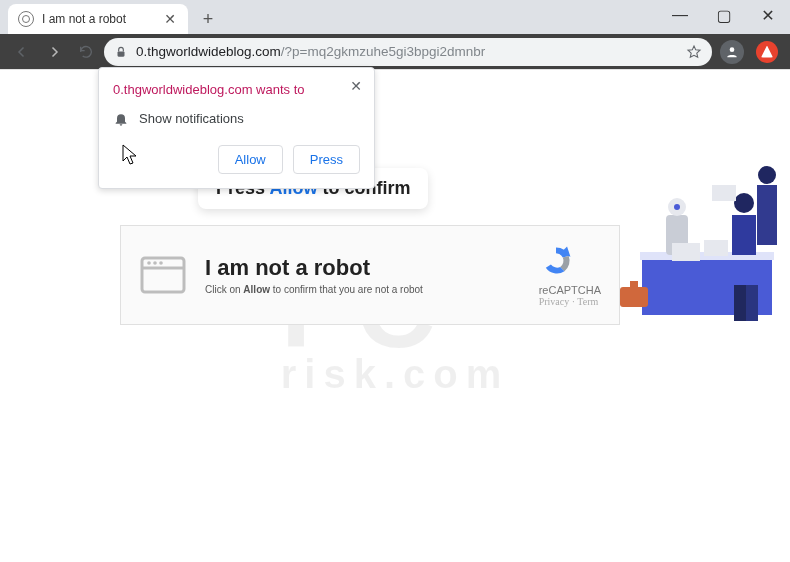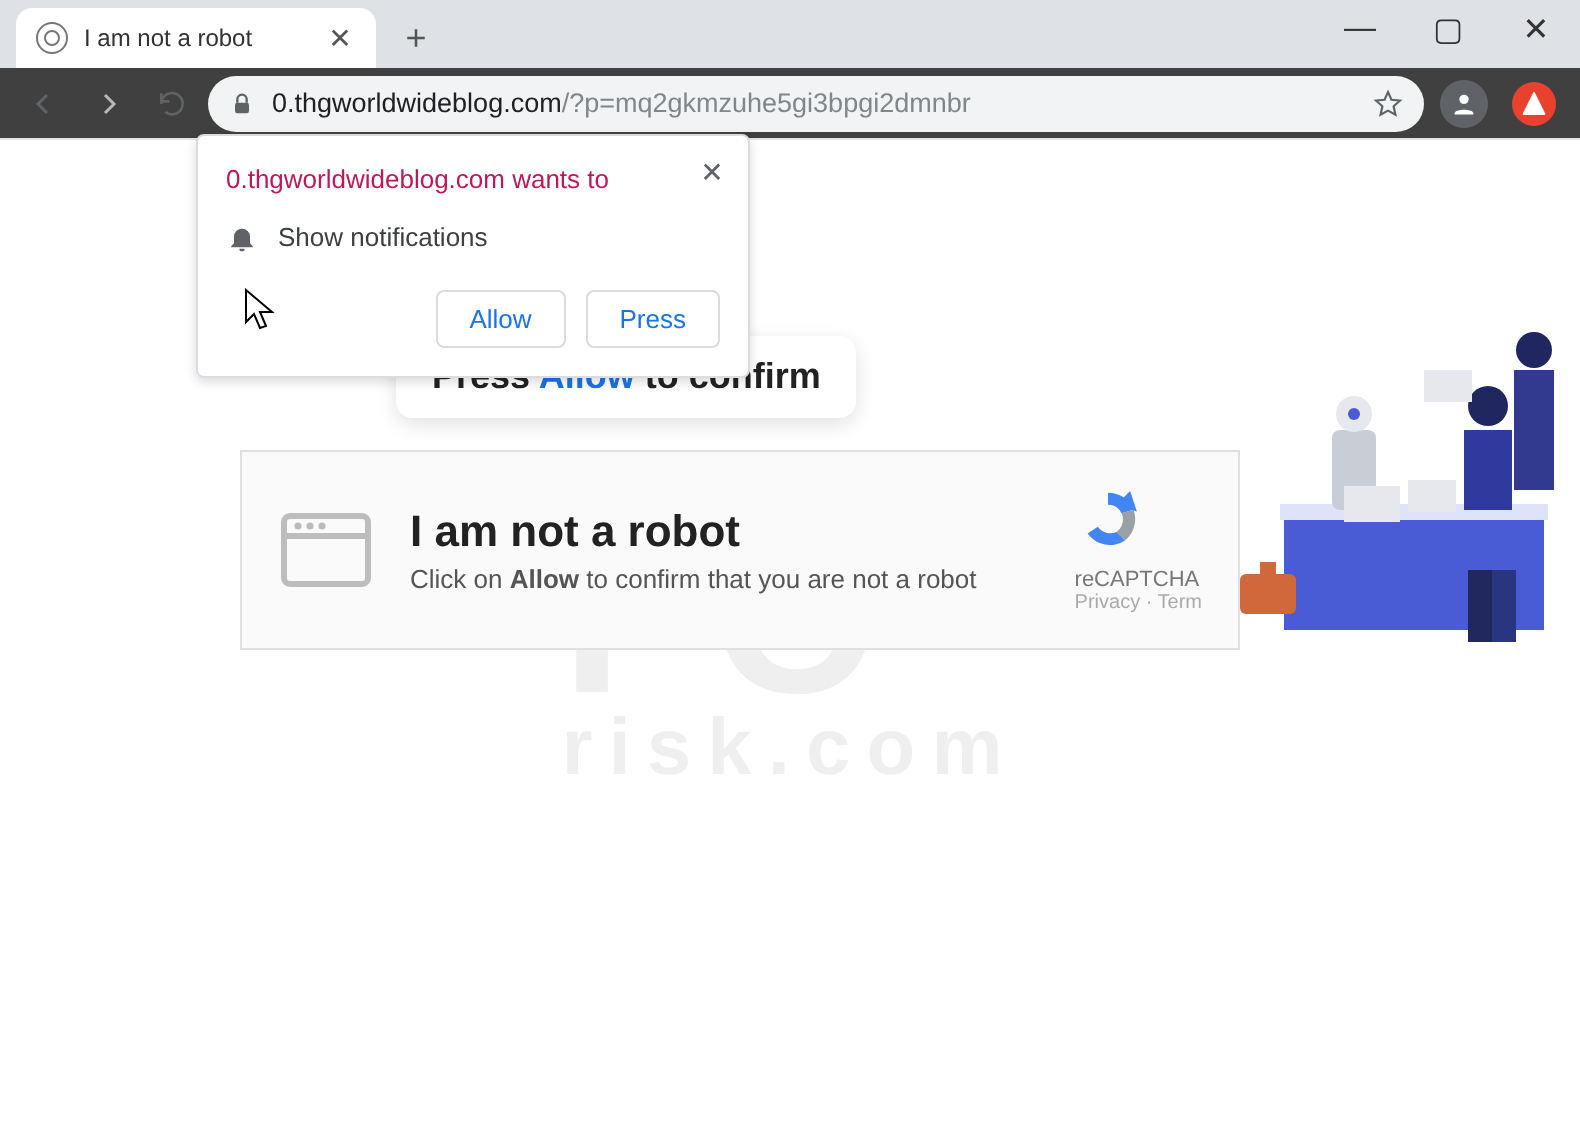--- a/index.html
+++ b/index.html
@@ -49,26 +49,26 @@
   .pressbubble .blue { color:#1a73e8; }
   .pressbubble .tail { position:absolute; left:34px; top:-8px; width:0; height:0; border-left:10px solid transparent; border-right:10px solid transparent; border-bottom:10px solid #fff; filter:drop-shadow(0 -1px 1px rgba(0,0,0,.1));}
 
   
   .captchacard { position:absolute; left:120px; top:155px; width:500px; height:100px; border:1px solid #e0e0e0; background:#fafafa; display:flex; align-items:center; padding:0 18px; gap:18px; z-index:4;}
   .wicon { width:48px; height:40px; }
   .wicon rect { fill:none; stroke:#bdbdbd; stroke-width:3; }
   .wicon line { stroke:#bdbdbd; stroke-width:3; }
   .wicon circle { fill:#bdbdbd; }
   .ctext .t1 { font-size:22px; font-weight:700; color:#222; }
-  .ctext .t2 { font-size:13px; color:#555; margin-top:3px;}
+  .ctext .t2 { font-size:10px; color:#555; margin-top:3px;}
   .ctext .t2 b { font-weight:700; }
   .recap { margin-left:auto; }
   .recap .rlogo { width:34px; height:34px; margin:0 auto 2px;}
   .recap .rl1 { font-size:11px; color:#777; }
-  .recap .rl2 { font-size:10px; color:#aaa; }
+  .recap .rl2 { font-size:10px; color:#aaa;font-family:Liberation Serif, serif; }
 
   
   .illus { position:absolute; right:8px; top:55px; width:170px; height:220px; z-index:2;}
 
   
   .wm { position:absolute; left:0; top:0; width:790px; height:562px; pointer-events:none; opacity:.06; display:flex; align-items:center; justify-content:center;}
   .wm .wmtxt { font-size:110px; font-weight:700; color:#000; letter-spacing:2px; transform:translateY(40px);}
   .wm .wmtxt small{ display:block; font-size:40px; text-align:right; margin-top:-20px; letter-spacing:8px;}
 
   

